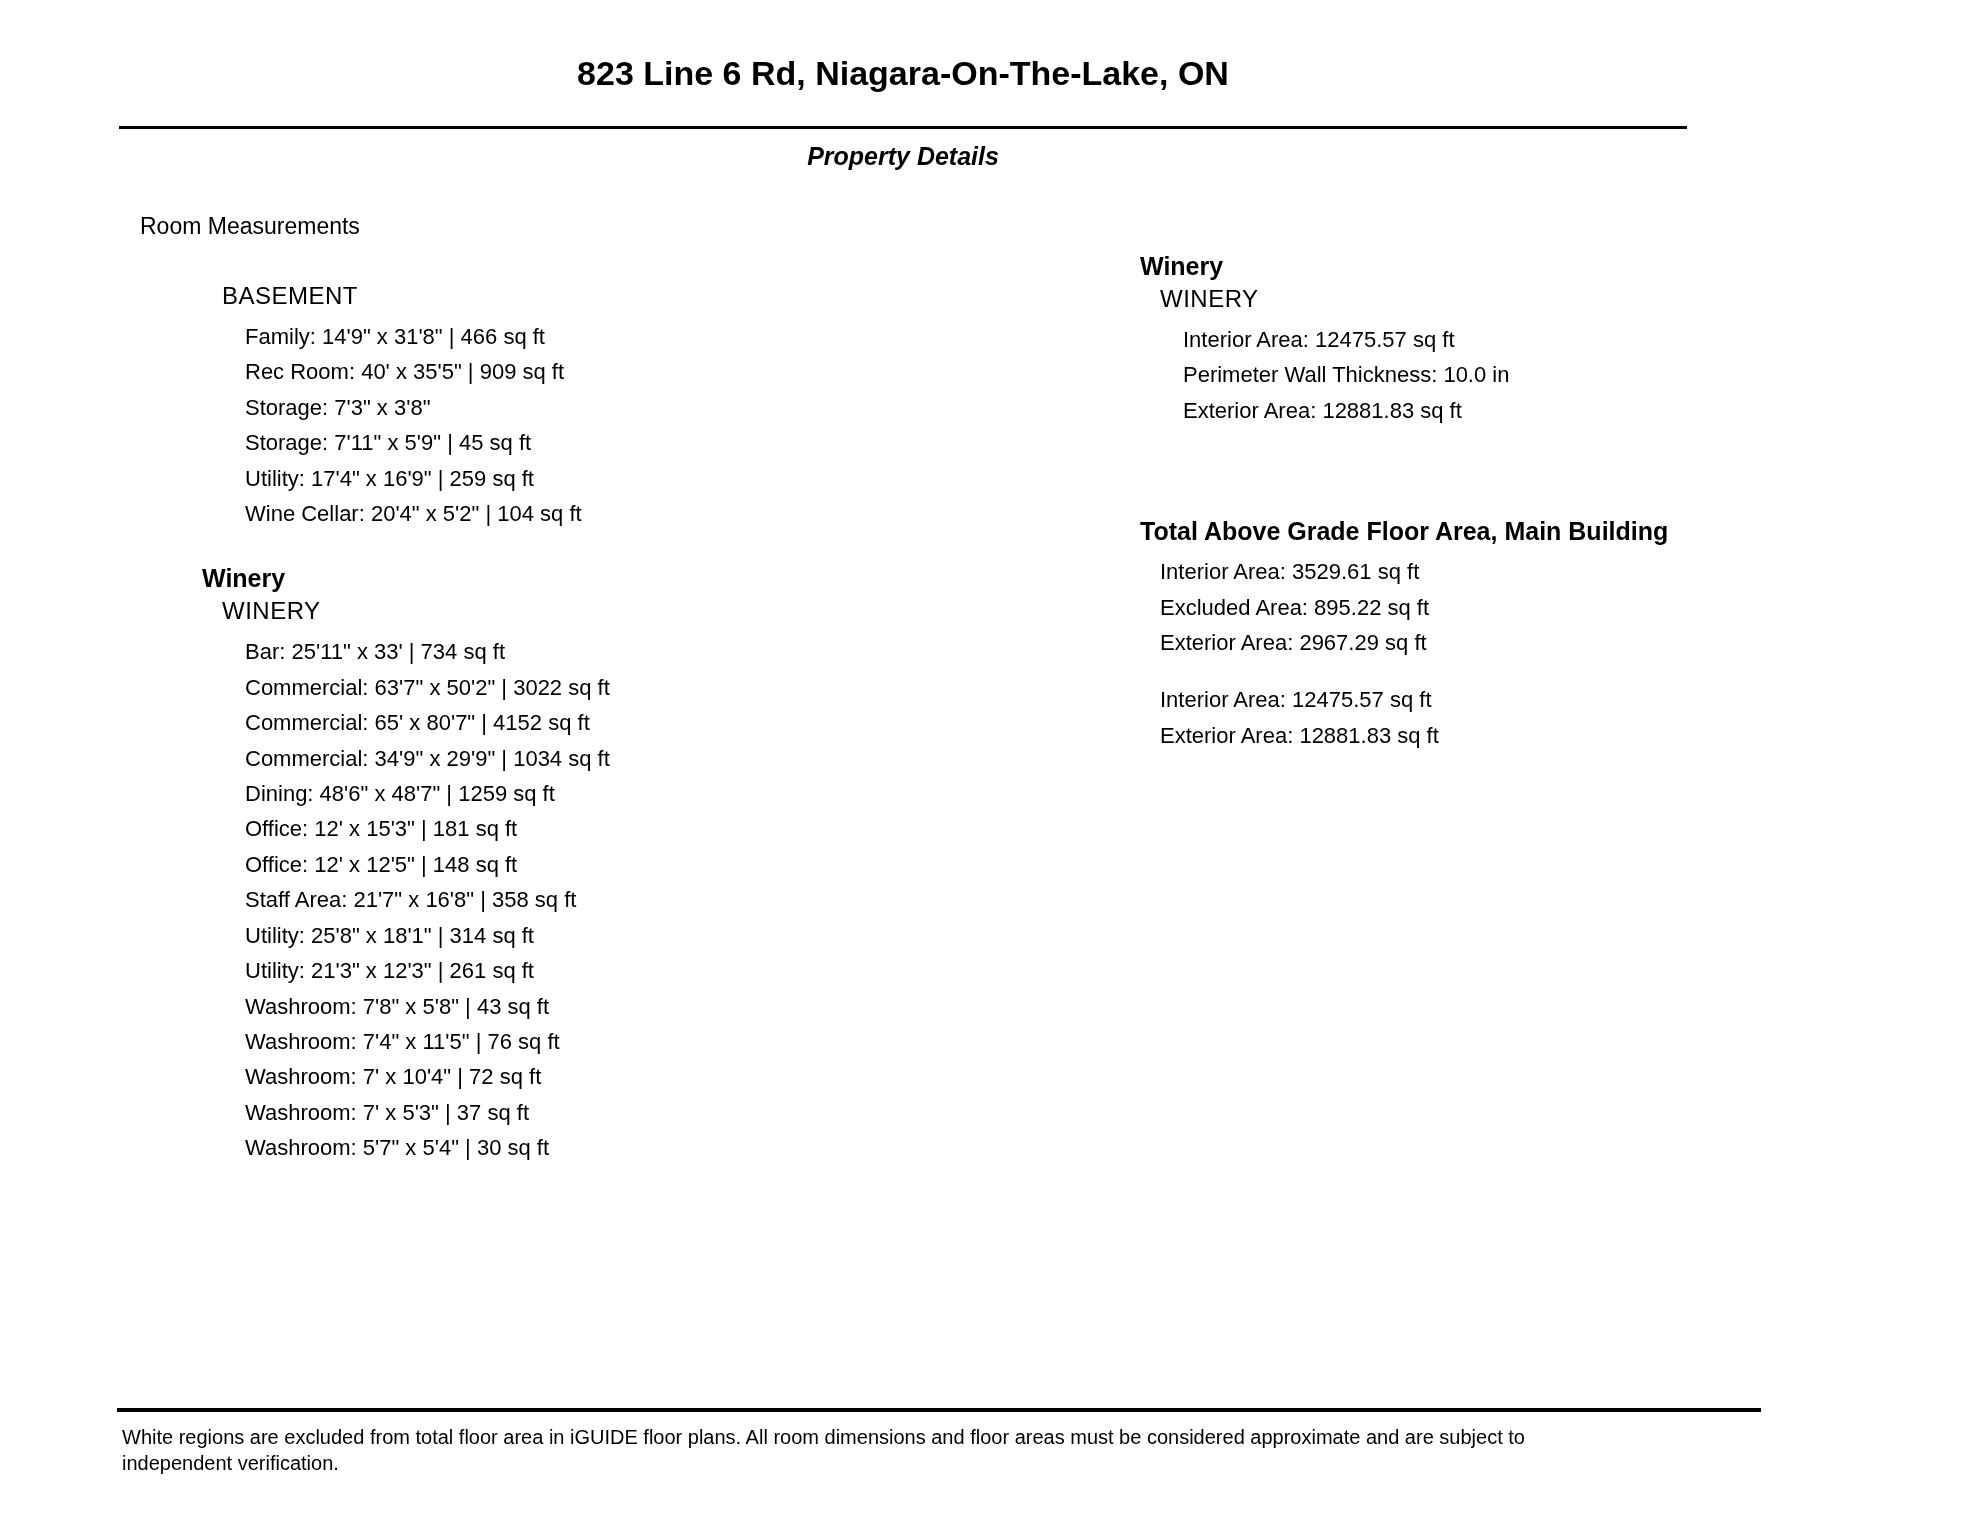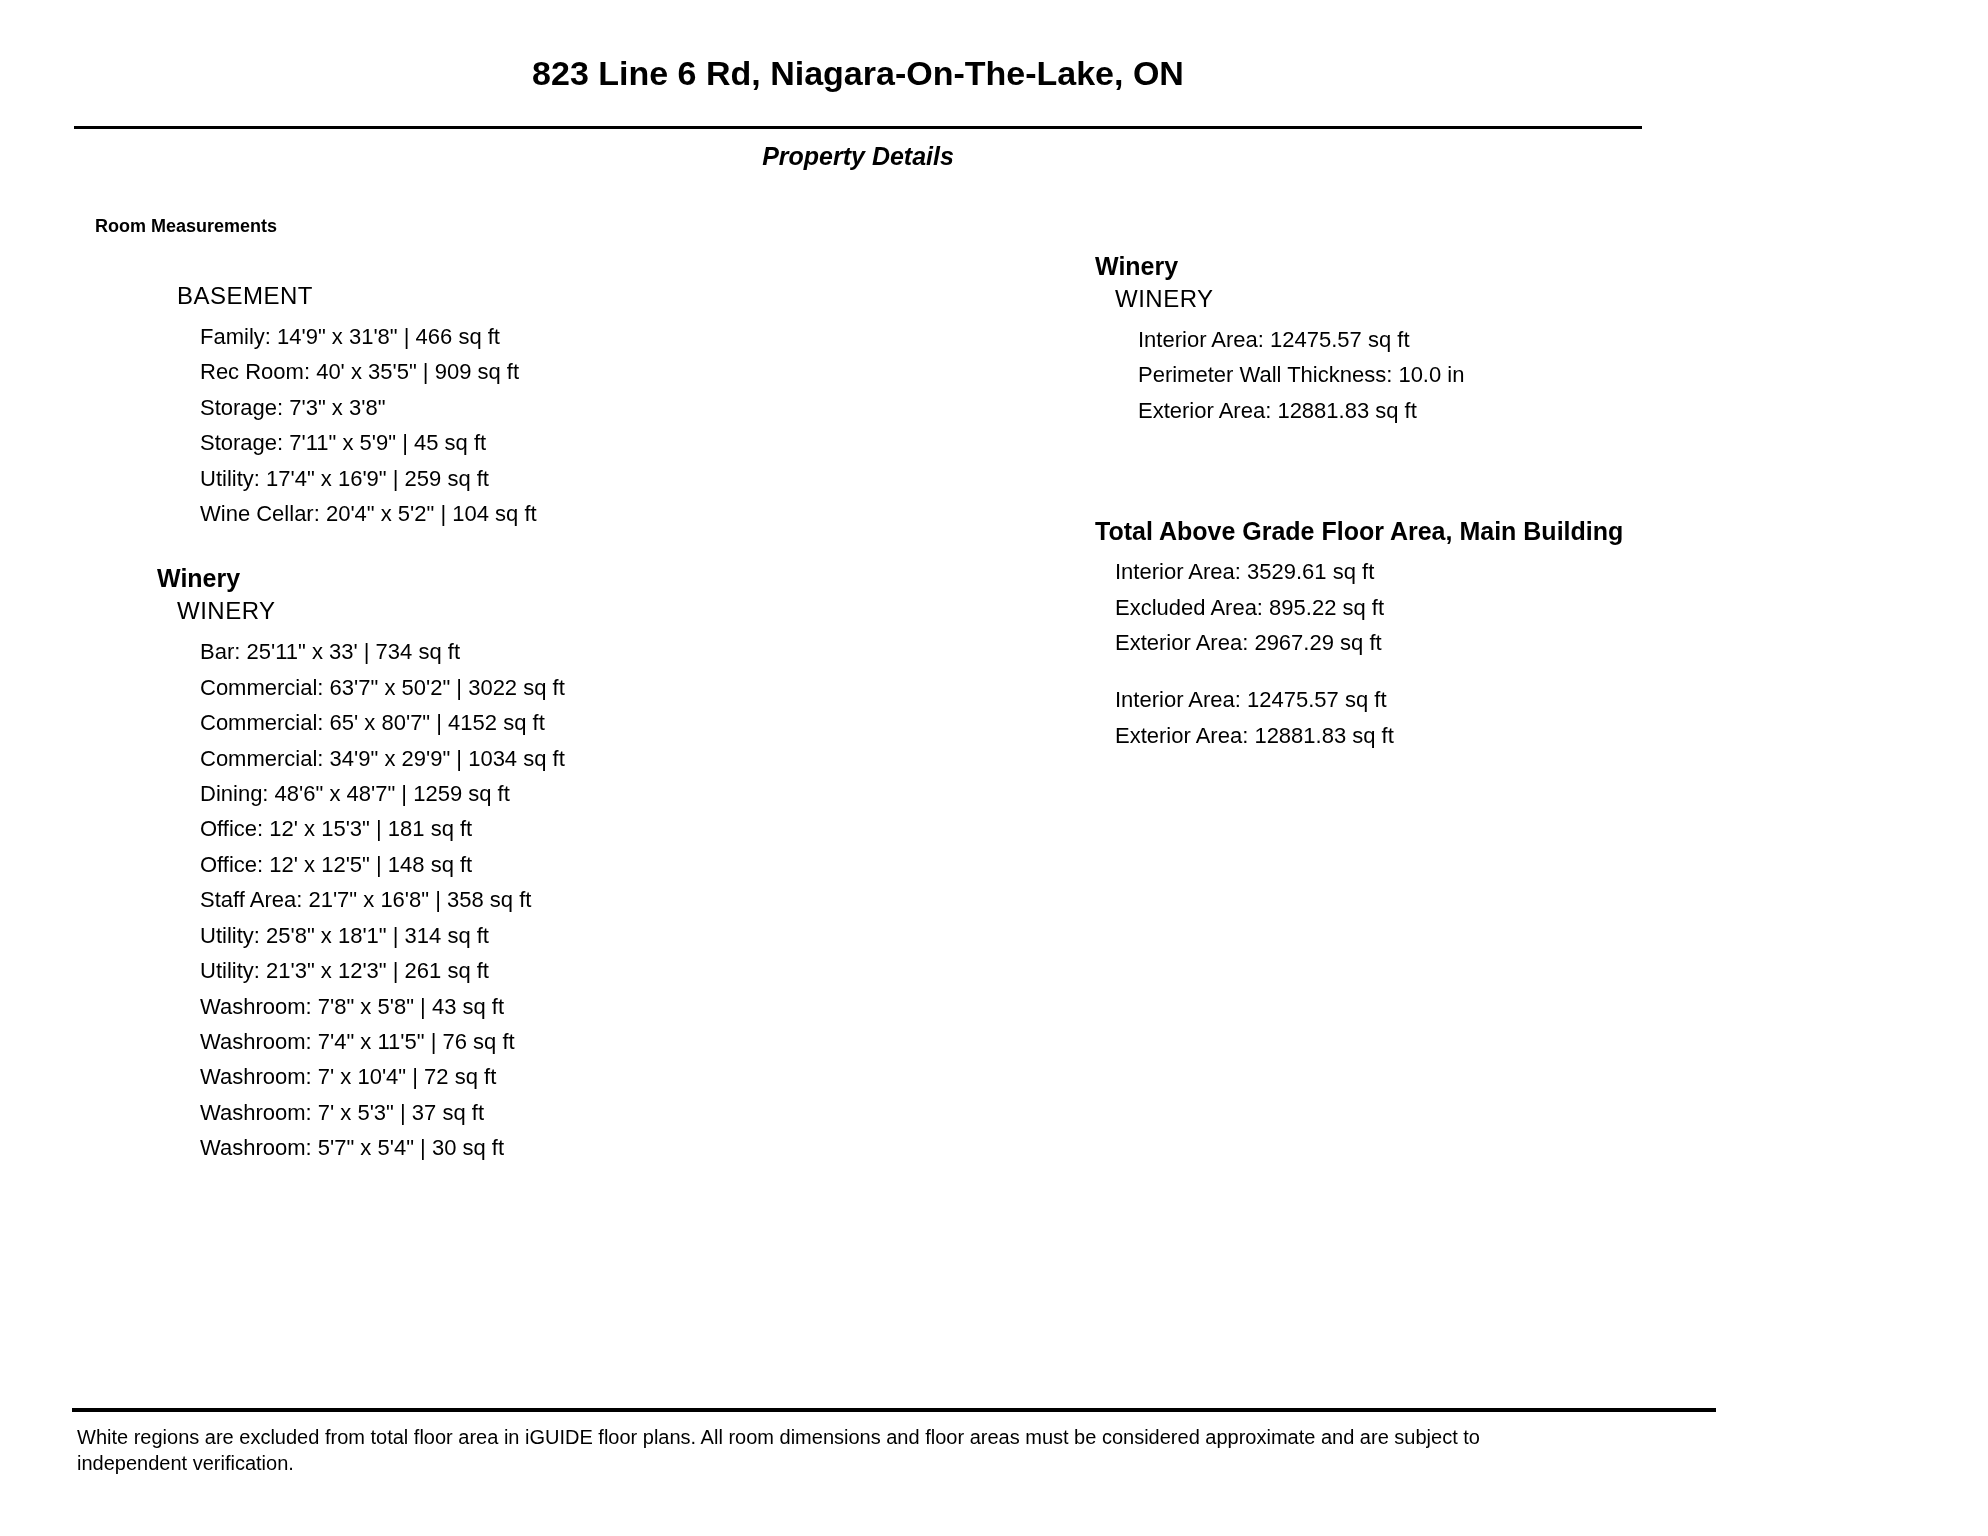--- a/index.html
+++ b/index.html
@@ -12,20 +12,21 @@
     height: 1536px;
     font-family: "Liberation Sans", "DejaVu Sans", sans-serif;
     color: #000000;
   }
   .page {
     position: relative;
     width: 1716px;
     height: 1536px;
     background: #ffffff;
     overflow: hidden;
+    margin-left: 45px;
   }
 
   
   .doc-title {
     margin-top: 55px;
     text-align: center;
     font-size: 34px;
     line-height: 36px;
     font-weight: bold;
   }
@@ -45,23 +46,23 @@
 
   
   .col {
     position: absolute;
     top: 211px;
   }
   .col-left  { left: 95px;  }
   .col-right { left: 1033px; }
 
   .col-heading {
-    font-size: 18px;
-    line-height: 30px;
-    font-weight: bold;
+    font-size: 23px;
+    line-height: 30px;
+    font-weight: normal;
   }
 
   .building-label {
     font-size: 25px;
     line-height: 30px;
     font-weight: bold;
     margin-left: 62px;
   }
   .floor-label {
     font-size: 24px;

